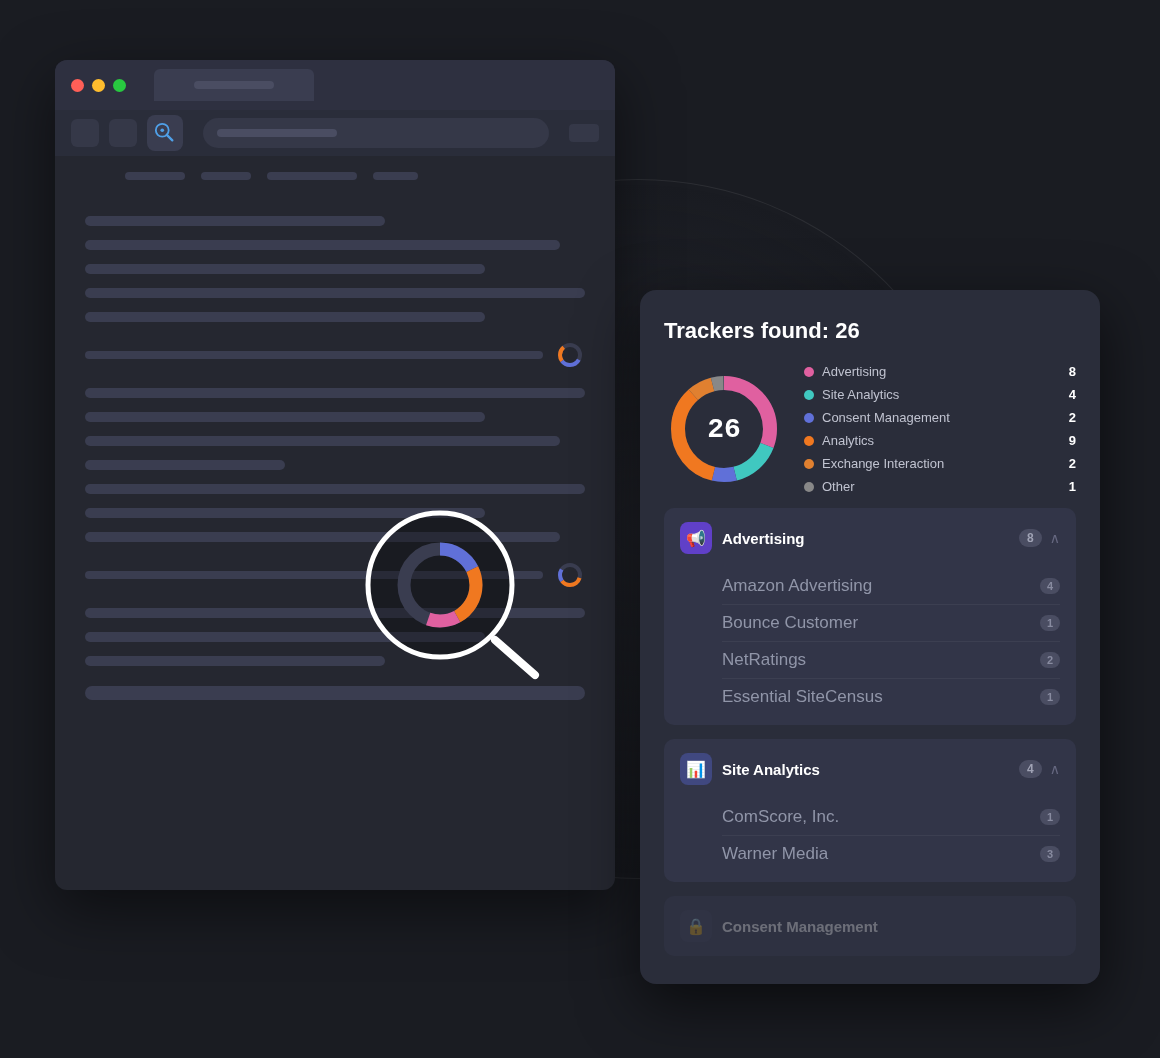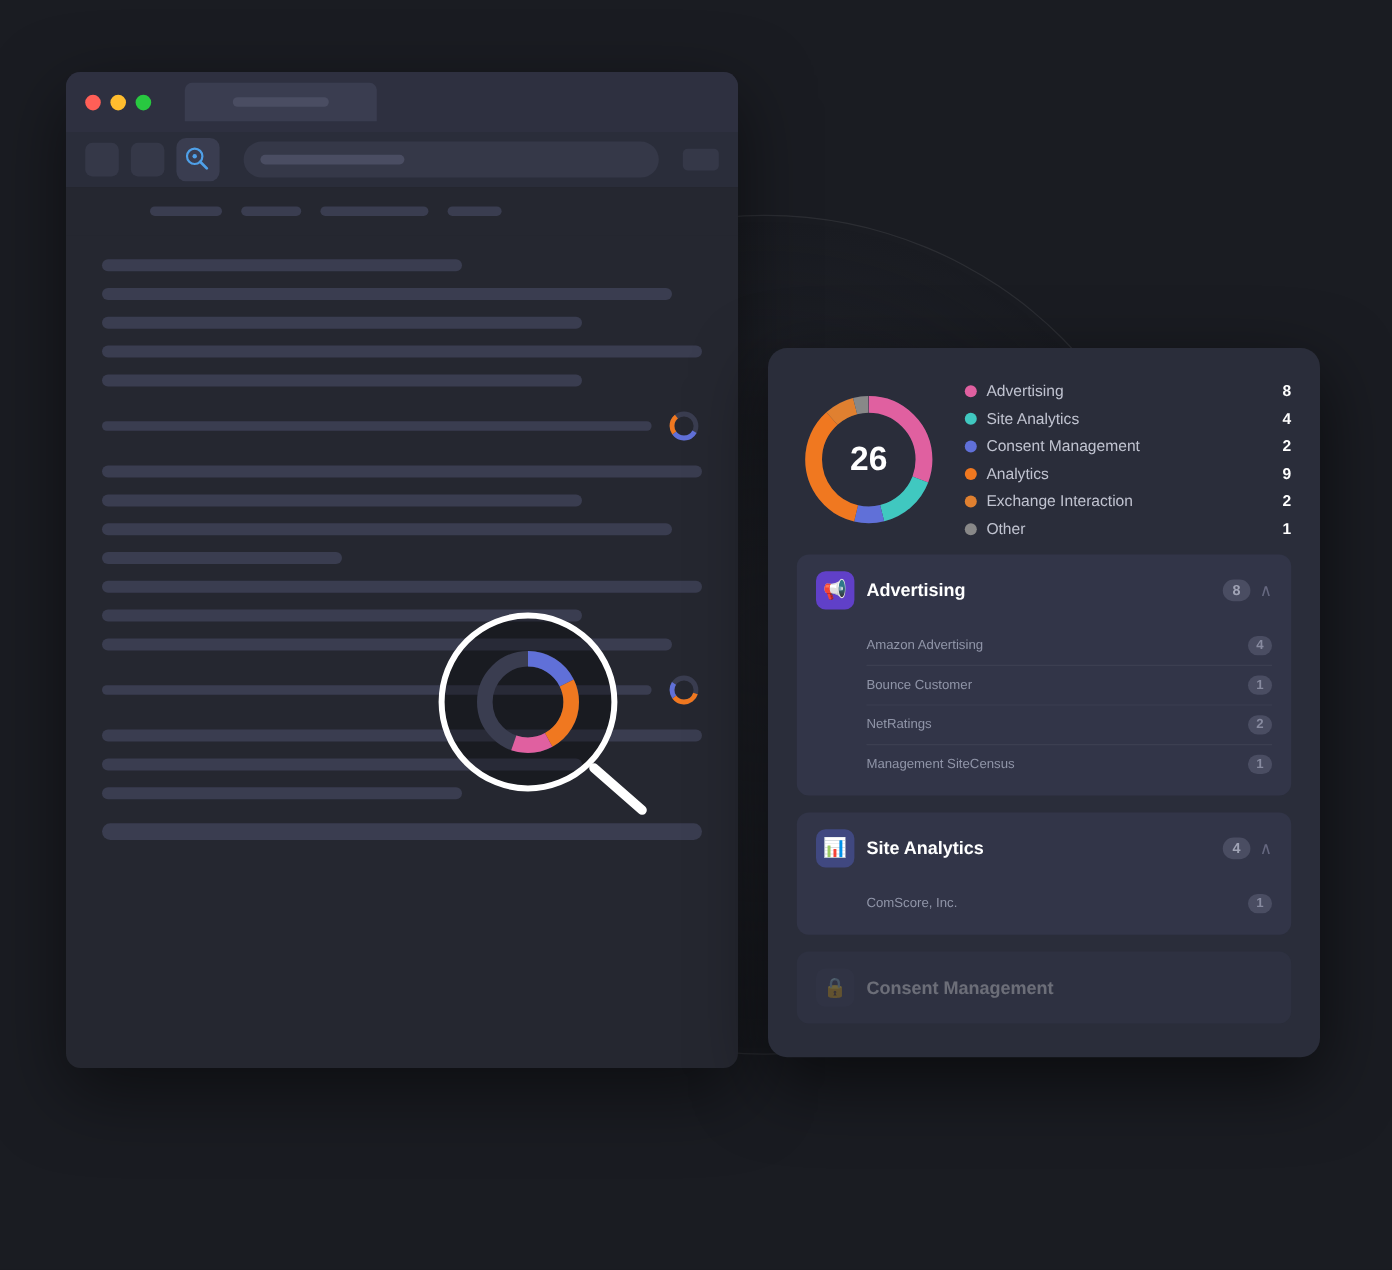--- a/index.html
+++ b/index.html
@@ -187,20 +187,21 @@
       align-items: center;
       gap: 20px;
     }
 
     
     .donut-container {
       position: relative;
       width: 120px;
       height: 120px;
       flex-shrink: 0;
+      font-family: Liberation Mono, monospace;
     }
 
     .donut-center-text {
       position: absolute;
       top: 50%;
       left: 50%;
       transform: translate(-50%, -50%);
       font-size: 28px;
       font-weight: 700;
       color: #ffffff;
@@ -301,21 +302,21 @@
       align-items: center;
       padding: 8px 0;
       border-top: 1px solid rgba(255,255,255,0.05);
     }
 
     .tracker-item:first-child {
       border-top: none;
     }
 
     .tracker-item-name {
-      font-size: 11px;
+      font-size: 17px;
       color: #9095a8;
       flex: 1;
     }
 
     .tracker-item-count {
       background: #4a4d62;
       color: #888ba0;
       font-size: 11px;
       font-weight: 600;
       padding: 2px 7px;
@@ -420,20 +421,21 @@
     <circle cx="100" cy="95" r="36" fill="none" stroke="#6070d8" stroke-width="13" stroke-dasharray="40 186" stroke-dashoffset="0" transform="rotate(-90 100 95)"></circle>
 
     <circle cx="100" cy="95" r="36" fill="none" stroke="#f07820" stroke-width="13" stroke-dasharray="55 171" stroke-dashoffset="-40" transform="rotate(-90 100 95)"></circle>
 
     <circle cx="100" cy="95" r="36" fill="none" stroke="#e060a0" stroke-width="13" stroke-dasharray="30 196" stroke-dashoffset="-95" transform="rotate(-90 100 95)"></circle>
   </svg>
 </div>
 
 <div class="tracker-panel">
 
+  <div class="panel-title">Trackers found: 26</div>
 
   <div class="chart-legend-row">
 
     <div class="donut-container">
       <svg viewBox="0 0 120 120" width="120" height="120">
 
         <circle cx="60" cy="60" r="46" fill="none" stroke="#3a3d50" stroke-width="14"></circle>
 
         <circle cx="60" cy="60" r="46" fill="none" stroke="#e060a0" stroke-width="14" stroke-dasharray="89 200" stroke-dashoffset="0" transform="rotate(-90 60 60)"></circle>
 
@@ -511,38 +513,42 @@
       </div>
       <div class="tracker-item">
         <span class="tracker-item-name">Bounce Customer</span>
         <span class="tracker-item-count">1</span>
       </div>
       <div class="tracker-item">
         <span class="tracker-item-name">NetRatings</span>
         <span class="tracker-item-count">2</span>
       </div>
       <div class="tracker-item">
-        <span class="tracker-item-name">Management SiteCensus</span>
+        <span class="tracker-item-name">Essential SiteCensus</span>
         <span class="tracker-item-count">1</span>
       </div>
     </div>
   </div>
 
   <div class="category-section">
     <div class="category-header">
       <div class="category-icon" style="background: #404880;">📊</div>
       <span class="category-name">Site Analytics</span>
       <span class="category-badge">4</span>
       <span class="category-chevron">∧</span>
     </div>
     <div class="category-items">
       <div class="tracker-item">
         <span class="tracker-item-name">ComScore, Inc.</span>
         <span class="tracker-item-count">1</span>
       </div>
+      <div class="tracker-item">
+        <span class="tracker-item-name">Warner Media</span>
+        <span class="tracker-item-count">3</span>
+      </div>
     </div>
   </div>
 
   <div class="category-section partial" style="opacity:0.5;">
     <div class="category-header">
       <div class="category-icon" style="background: #3a3d55;">🔒</div>
       <span class="category-name">Consent Management</span>
     </div>
   </div>
 

